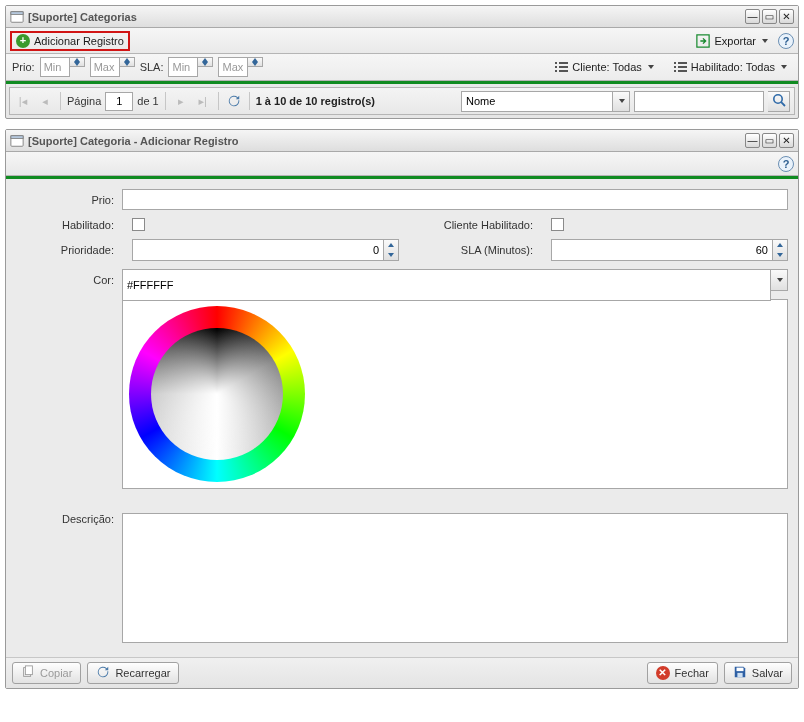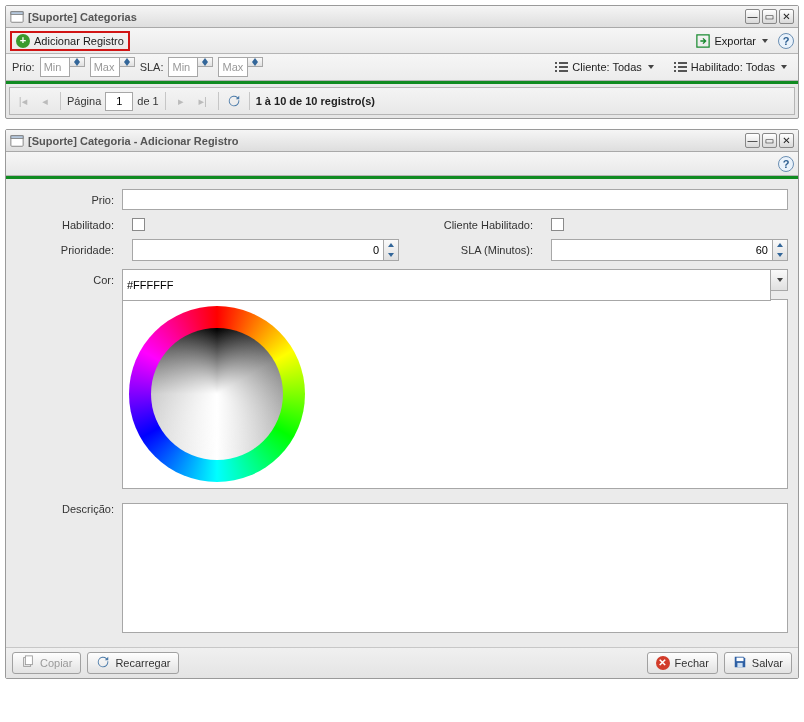--- a/index.html
+++ b/index.html
@@ -340,20 +340,37 @@
     <span class="pg-btn disabled">▸|</span>
     <span class="sep"></span>
     <span class="pg-btn">
       <svg viewBox="0 0 16 16" width="14" height="14">
           <path d="M8 3a5 5 0 1 0 4.9 4H14a6 6 0 1 1-1.8-3.4L14 2v4h-4l1.5-1.5A5 5 0 0 0 8 3z" fill="#4a7aa9"></path>
         </svg>
     </span>
     <span class="sep"></span>
     <span class="bold">1 à 10 de 10 registro(s)</span>
 
+    <span class="paging-right">
+      <span class="combo">
+        <input value="Nome" style="">
+        <span class="trg">
+            <span class="dd-arrow"></span>
+          </span>
+      </span>
+      <input class="search-input" style="">
+      <span class="search-btn">
+        <span class="search-icon">
+          <svg viewBox="0 0 16 16">
+              <circle cx="7" cy="7" r="4.2" fill="none" stroke="#2f6aa8" stroke-width="1.6"></circle>
+              <line x1="10.2" y1="10.2" x2="14" y2="14" stroke="#2f6aa8" stroke-width="1.8"></line>
+            </svg>
+        </span>
+      </span>
+    </span>
   </div>
 </div>
 
 <div class="panel">
   <div class="panel-header">
     <div class="panel-title">
       <span class="win-icon">
         <svg viewBox="0 0 16 16">
             <rect x="1" y="2" width="14" height="12" rx="1" fill="#fff" stroke="#7a7a7a"></rect>
             <rect x="1" y="2" width="14" height="3" fill="#b9cde3" stroke="#7a7a7a"></rect>
@@ -430,21 +447,21 @@
           </span>
       </span>
     </div>
 
     <div class="color-picker-box">
       <div class="color-wheel">
         <div class="color-inner"></div>
       </div>
     </div>
 
-    <div class="form-row" style="margin-top:14px;align-items:flex-start;">
+    <div class="form-row" style="margin-top:24px;align-items:flex-start;">
       <span class="form-label">Descrição:</span>
       <textarea class="textarea-big" style=""></textarea>
     </div>
 
   </div>
 
   <div class="bottom-bar">
     <span class="btn disabled">
       <span class="copy-icon">
         <svg viewBox="0 0 16 16">

